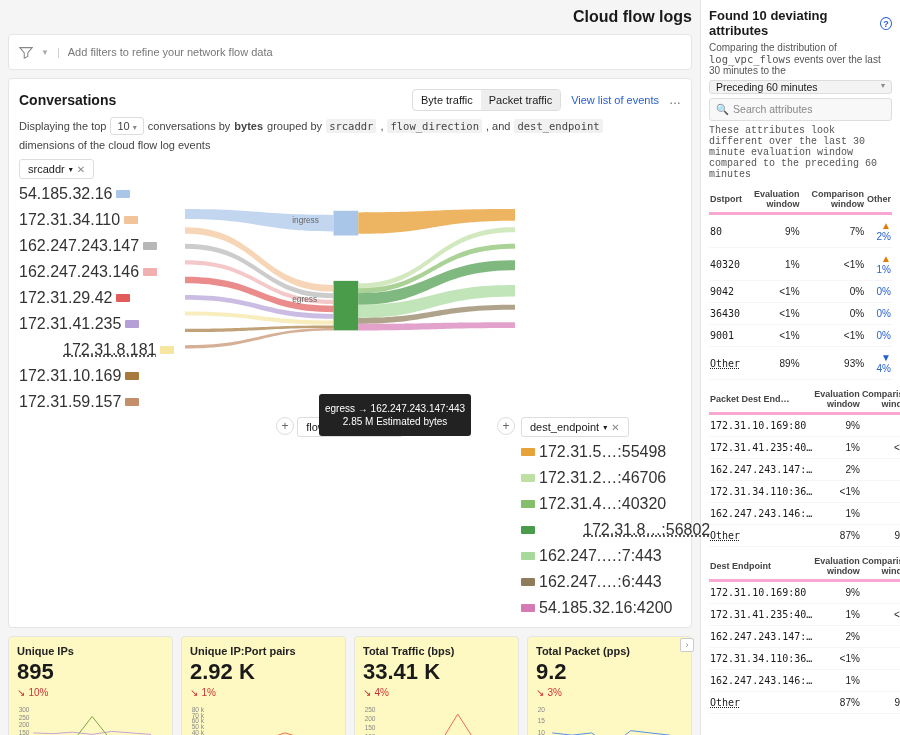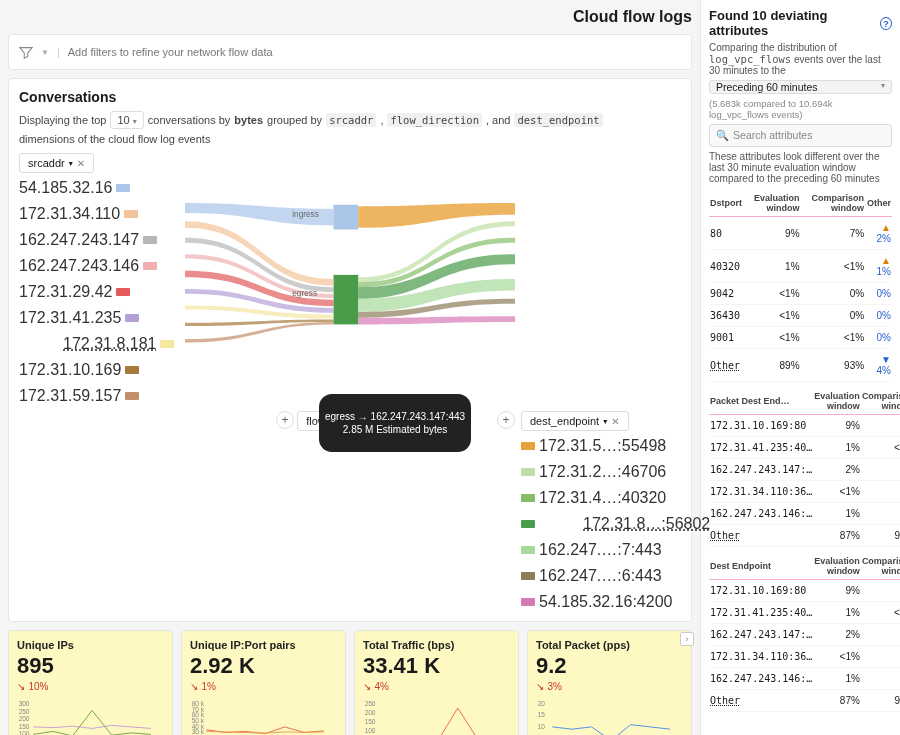--- a/index.html
+++ b/index.html
@@ -24,36 +24,36 @@
 .mono { font-family: ui-monospace, Menlo, monospace; font-size: 10.5px; background: #f1f1f1; padding: 1px 3px; border-radius: 2px; }
 .sankey-row { display: grid; grid-template-columns: 160px 1fr 100px 1fr 160px; gap: 6px; align-items: start; }
 .pill { display: inline-flex; align-items: center; border: 1px solid #ddd; padding: 3px 8px; border-radius: 3px; font-size: 11px; gap: 4px; cursor: pointer; }
 .pill .x { font-size: 10px; color: #888; }
 .addbtn { width: 18px; height: 18px; border: 1px solid #ddd; border-radius: 50%; font-size: 12px; line-height: 16px; text-align: center; color: #666; cursor: pointer; margin-left: auto; }
 .col-head { display: flex; align-items: center; margin-bottom: 6px; }
 .addr-list { font-family: ui-monospace, Menlo, monospace; font-size: 16px; color: #333; display: flex; flex-direction: column; gap: 8px; }
 .addr-list div { display: flex; align-items: center; gap: 4px; }
 .chip { width: 14px; height: 8px; display: inline-block; border-radius: 1px; }
 .sankey-svg { width: 100%; height: 200px; }
-.tooltip { position: absolute; background: #222; color: #fff; font-size: 10px; padding: 16px 6px; border-radius: 13px; left: 310px; top: 315px; text-align: center; line-height: 1.3; }
+.tooltip { position: absolute; background: #222; color: #fff; font-size: 10px; padding: 8px 6px; border-radius: 3px; left: 310px; top: 315px; text-align: center; line-height: 1.3; }
 .metrics { display: grid; grid-template-columns: repeat(4, 1fr); gap: 8px; margin-bottom: 8px; position: relative; }
 .metric { background: #fef9c3; border: 1px solid #e5e5e5; border-radius: 4px; padding: 8px; }
 .metric h4 { font-size: 11px; font-weight: 600; color: #222; }
 .metric .big { font-size: 22px; font-weight: 700; margin: 2px 0; }
 .delta { font-size: 10px; display: flex; align-items: center; gap: 3px; }
 .delta.down { color: #c33; }
 .spark { width: 100%; height: 70px; margin-top: 4px; }
 .y-axis text, .x-axis text { font-size: 8px; fill: #888; }
 .side h3 { font-size: 13px; font-weight: 700; display: flex; align-items: center; gap: 4px; }
 .help { width: 13px; height: 13px; border: 1px solid #2860d0; color: #2860d0; border-radius: 50%; font-size: 9px; text-align: center; line-height: 12px; }
 .side p { font-size: 10px; color: #555; margin: 4px 0; }
 .select { border: 1px solid #ddd; background: #f3f3f3; padding: 0 6px; font-size: 10.5px; border-radius: 3px; display: flex; justify-content: space-between; cursor: pointer; }
 .search { border: 1px solid #ddd; background: #f8f8f8; padding: 4px 6px; font-size: 10.5px; border-radius: 3px; color: #888; margin-top: 4px; display: flex; gap: 4px; }
 .attr-tbl { width: 100%; font-size: 10px; margin-top: 6px; border-collapse: collapse; }
-.attr-tbl th { font-weight: 600; text-align: right; padding: 3px 1px; color: #444; font-size: 9px; border-bottom: 1px solid #f9a8d4; }
+.attr-tbl th { font-weight: 600; text-align: right; padding: 3px 1px; color: #444; font-size: 9px; border-bottom: 3px solid #f9a8d4; }
 .attr-tbl th:first-child { text-align: left; }
 .attr-tbl td { padding: 5px 1px; text-align: right; border-bottom: 1px solid #f5f5f5; }
 .attr-tbl td:first-child { text-align: left; font-family: ui-monospace, Menlo, monospace; }
 .attr-tbl td.change { color: #2860d0; }
 .tri-up { color: #e07c00; }
 .tri-dn { color: #2860d0; }
 .other-row td:first-child { text-decoration: underline dotted; }
 .scroll-tog { position: absolute; right: -2px; top: 2px; width: 14px; height: 14px; border: 1px solid #ccc; border-radius: 2px; font-size: 9px; text-align: center; line-height: 12px; color: #888; background: #fff; cursor: pointer; }
 .underline { text-decoration: underline dotted; margin-left: 44px; }
 </style>
@@ -74,20 +74,28 @@
     </span>
     <span style="color:#aaa;font-size:8px;">▼</span>
     <span class="filter-sep">|</span>
     <span>Add filters to refine your network flow data</span>
   </div>
 </div>
 
 <div class="panel" style="position:relative;">
   <div class="conv-head">
     <div class="conv-title">Conversations</div>
+    <div class="seg-group">
+      <div class="seg">
+        <div>Byte traffic</div>
+        <div class="active">Packet traffic</div>
+      </div>
+      <span class="link">View list of events</span>
+      <span style="color:#666;cursor:pointer;">…</span>
+    </div>
   </div>
   <div class="desc">
     <span>Displaying the top</span>
     <span class="topn"><span>10</span> <span style="font-size:8px;color:#888;">▾</span></span>
     <span>conversations by</span>
     <b>bytes</b>
     <span>grouped by</span>
     <span class="mono">srcaddr</span>
           <span>,</span>
     <span class="mono">flow_direction</span>
@@ -339,26 +347,25 @@
 <div class="side">
   <h3>
         <span>Found 10 deviating attributes</span>
         <span class="help">?</span>
       </h3>
   <p><span>Comparing the distribution of </span><span class="mono" style="background:none;padding:0;">log_vpc_flows</span><span> events over the last 30 minutes to the</span></p>
   <div class="select">
         <span>Preceding 60 minutes</span>
         <span style="font-size:8px;color:#888;">▾</span>
       </div>
-  <p style="font-size:9.5px;color:#888;">(5.683k compared to 10.694k log_vpc_flows events)</p>
   <div class="search">
         <span>🔍</span>
         <span>Search attributes</span>
       </div>
-  <p style="">These attributes look different over the last 30 minute evaluation window compared to the preceding 60 minutes</p>
+  <p style="font-family:Liberation Mono, monospace;">These attributes look different over the last 30 minute evaluation window compared to the preceding 60 minutes</p>
   <div id="attr-groups">
         <table class="attr-tbl">
           <thead>
             <tr>
               <th>Dstport</th>
               <th>Evaluation window</th>
               <th>Comparison window</th>
               <th>Other</th>
             </tr>
           </thead>

